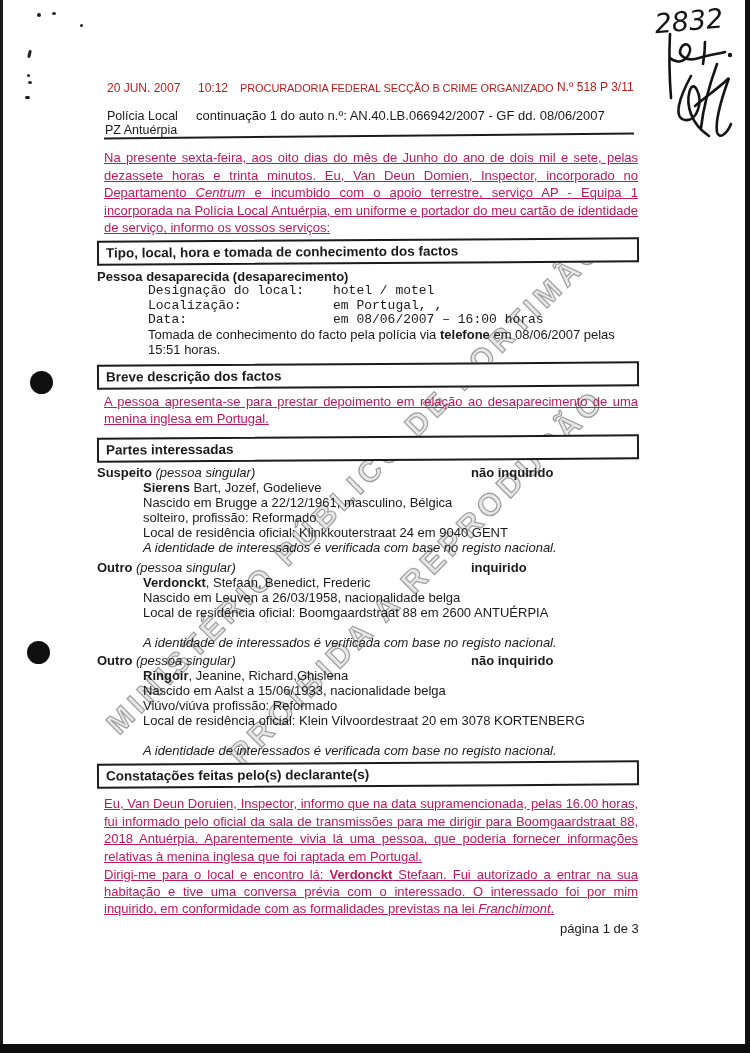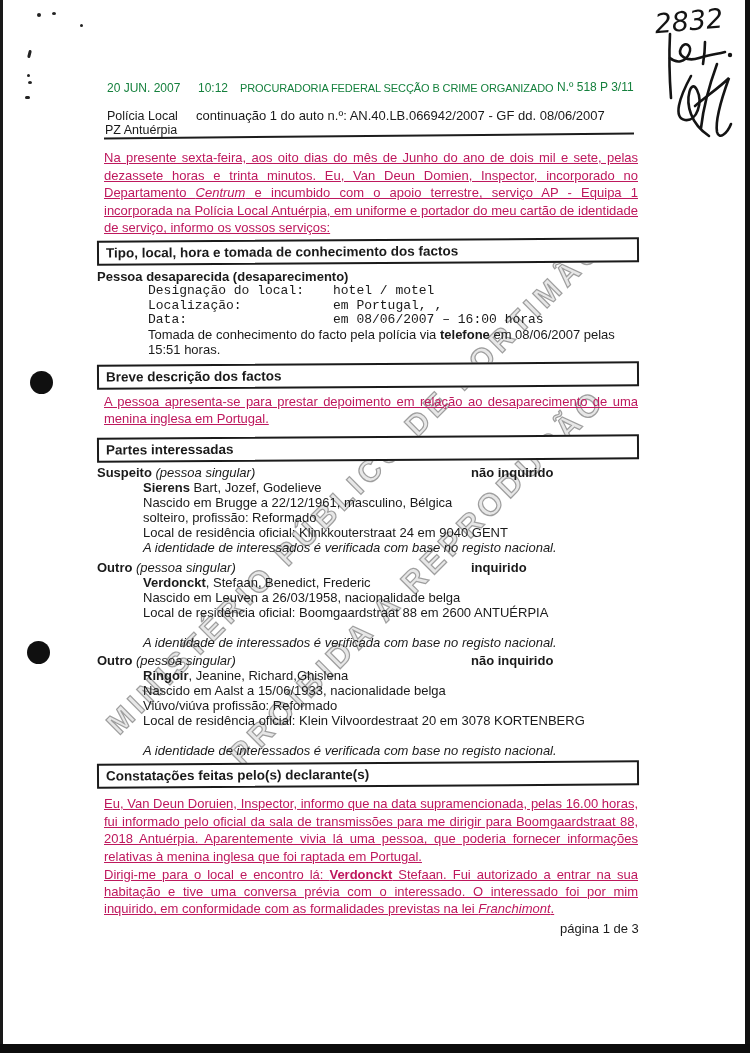--- a/index.html
+++ b/index.html
@@ -14,21 +14,21 @@
     overflow:hidden;color:#1a1a1a;
   }
   .abs{position:absolute;white-space:nowrap;}
   
   .edge-left{position:absolute;left:0;top:0;width:3px;height:1053px;background:#181818;}
   .edge-right{position:absolute;left:745px;top:0;width:5px;height:1053px;background:#111;}
   .bar-bottom{position:absolute;left:0;top:1044px;width:750px;height:9px;background:#0d0d0d;}
   .hole{position:absolute;width:23px;height:23px;border-radius:50%;background:#101010;}
   .speck{position:absolute;background:#222;border-radius:50%;}
   
-  .fax{font-size:12px;color:#15803d;}
+  .fax{font-size:12px;color:#b91c1c;}
   .fax-title{font-size:11px;letter-spacing:-0.1px;}
   .hdr-rule{position:absolute;left:104px;top:135px;width:530px;height:2px;background:#1c1c1c;transform:rotate(-0.55deg);}
   
   .para{
     position:absolute;left:104px;width:534px;white-space:normal;
     font-size:13px;line-height:17.6px;text-align:justify;color:#be185d;text-decoration:underline;
   }
   .seg-b{font-weight:bold;}
   .seg-i{font-style:italic;}
   

